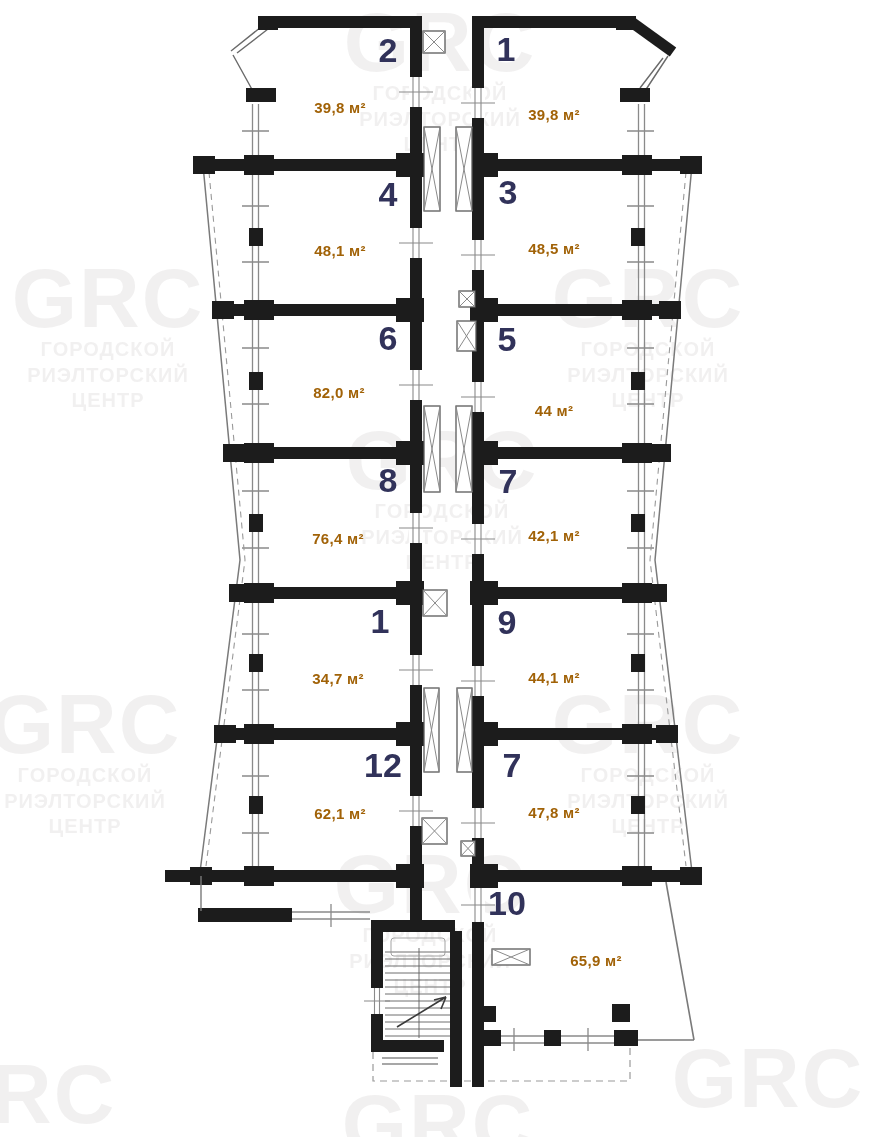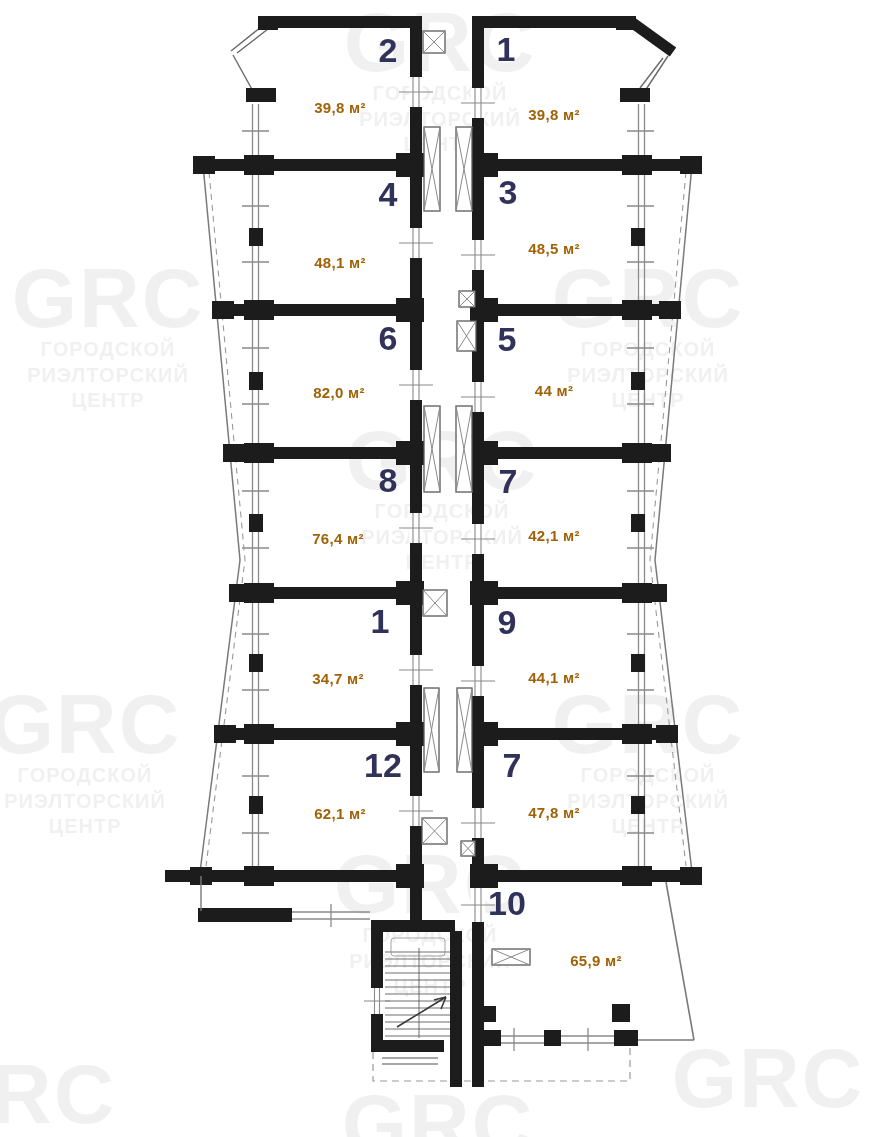--- a/index.html
+++ b/index.html
@@ -308,24 +308,24 @@
   <div class="unum" style="left:388px;top:480px">8</div>
   <div class="unum" style="left:508px;top:481px">7</div>
   <div class="unum" style="left:380px;top:621px">1</div>
   <div class="unum" style="left:507px;top:622px">9</div>
   <div class="unum" style="left:383px;top:765px">12</div>
   <div class="unum" style="left:512px;top:765px">7</div>
   <div class="unum" style="left:507px;top:903px">10</div>
 
   <div class="uarea" style="left:340px;top:107px">39,8 м²</div>
   <div class="uarea" style="left:554px;top:114px">39,8 м²</div>
-  <div class="uarea" style="left:340px;top:262px">48,1 м²</div>
+  <div class="uarea" style="left:340px;top:250px">48,1 м²</div>
   <div class="uarea" style="left:554px;top:248px">48,5 м²</div>
   <div class="uarea" style="left:339px;top:392px">82,0 м²</div>
-  <div class="uarea" style="left:554px;top:390px">44 м²</div>
+  <div class="uarea" style="left:554px;top:410px">44 м²</div>
   <div class="uarea" style="left:338px;top:538px">76,4 м²</div>
   <div class="uarea" style="left:554px;top:535px">42,1 м²</div>
   <div class="uarea" style="left:338px;top:678px">34,7 м²</div>
   <div class="uarea" style="left:554px;top:677px">44,1 м²</div>
   <div class="uarea" style="left:340px;top:813px">62,1 м²</div>
   <div class="uarea" style="left:554px;top:812px">47,8 м²</div>
   <div class="uarea" style="left:596px;top:960px">65,9 м²</div>
 
 </div>
 

